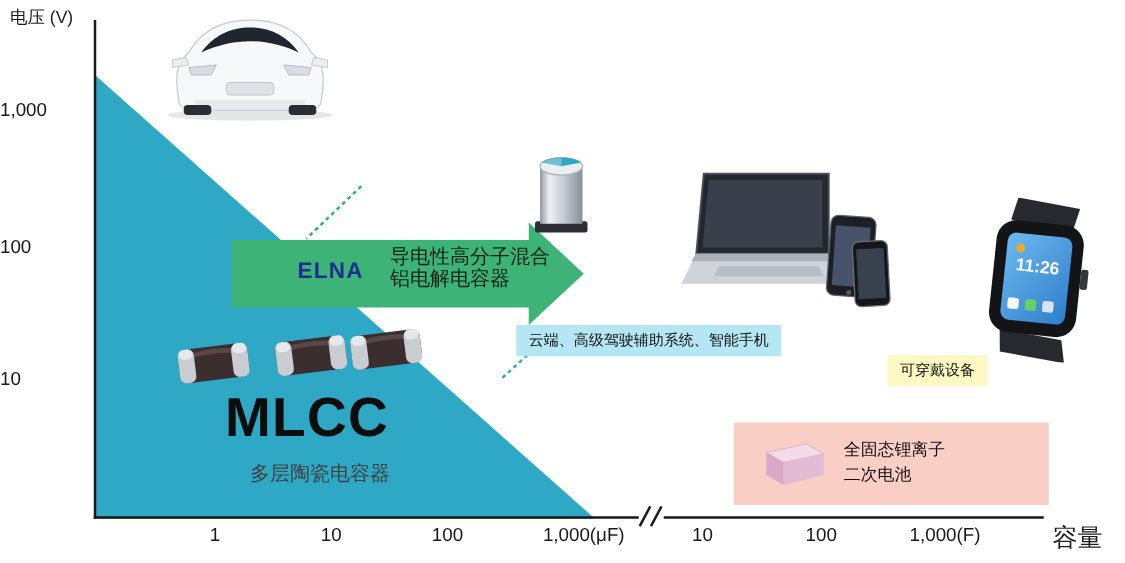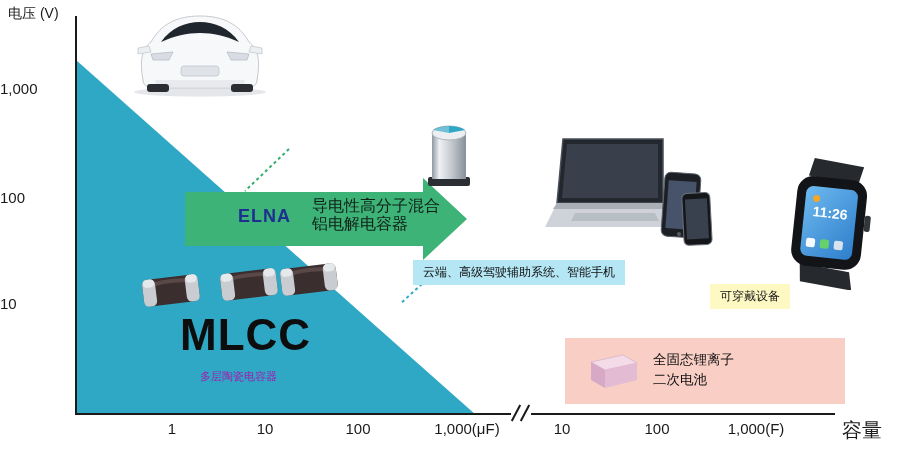--- a/index.html
+++ b/index.html
@@ -10,31 +10,31 @@
   .y-axis{left:75px;top:16px;width:2px;height:399px;background:#1a1a1a;}
   .x-axis{left:75px;top:413px;width:760px;height:2px;background:#1a1a1a;}
   .y-label{left:8px;top:5px;font-size:14px;}
   .x-label{left:842px;top:417px;font-size:20px;}
   .ytick{left:0;width:64px;text-align:left;font-size:15px;}
   .xtick{top:420px;font-size:15px;transform:translateX(-50%);white-space:nowrap;}
   .brk-gap{left:511px;top:409px;width:20px;height:10px;background:#fff;}
   .brk-slash{width:2px;height:18px;background:#1a1a1a;transform:rotate(28deg);top:404px;}
   
   .mlcc-title{left:180px;top:310px;font-size:44px;font-weight:900;letter-spacing:1px;color:#0d0d0d;}
-  .mlcc-sub{left:200px;top:369px;font-size:11px;color:#a21caf;}
+  .mlcc-sub{left:200px;top:369px;font-size:16px;color:#404040;}
   
   .elna-logo{left:238px;top:206px;font-size:18px;font-weight:900;letter-spacing:1px;color:#1D2F8F;}
   .elna-desc{left:312px;top:197px;font-size:16px;line-height:18px;color:#0e1f16;}
   
   .callout{padding:4px 10px;font-size:12px;white-space:nowrap;color:#111;}
   .box-green{left:283px;top:122px;background:#8FDFB4;}
   .box-cyan{left:413px;top:260px;background:#B5E6F4;}
   .box-pink{left:662px;top:284px;background:#fef9c3;margin-left:48px;}
   
-  .battery{left:565px;top:338px;width:280px;height:66px;background:#F8CEC5;}
+  .battery{left:587px;top:338px;width:252px;height:66px;background:#F8CEC5;}
   .battery-text{left:88px;top:12px;font-size:13.5px;line-height:20px;color:#111;position:absolute;}
   .nosel{user-select:none;}
 </style>
 </head>
 <body>
 
 <div class="canvas nosel">
 
   <svg class="abs" style="left:76px;top:60px" width="400" height="355">
     <polygon points="0,0 0,355 400,355" fill="#2FA8C6"></polygon>

